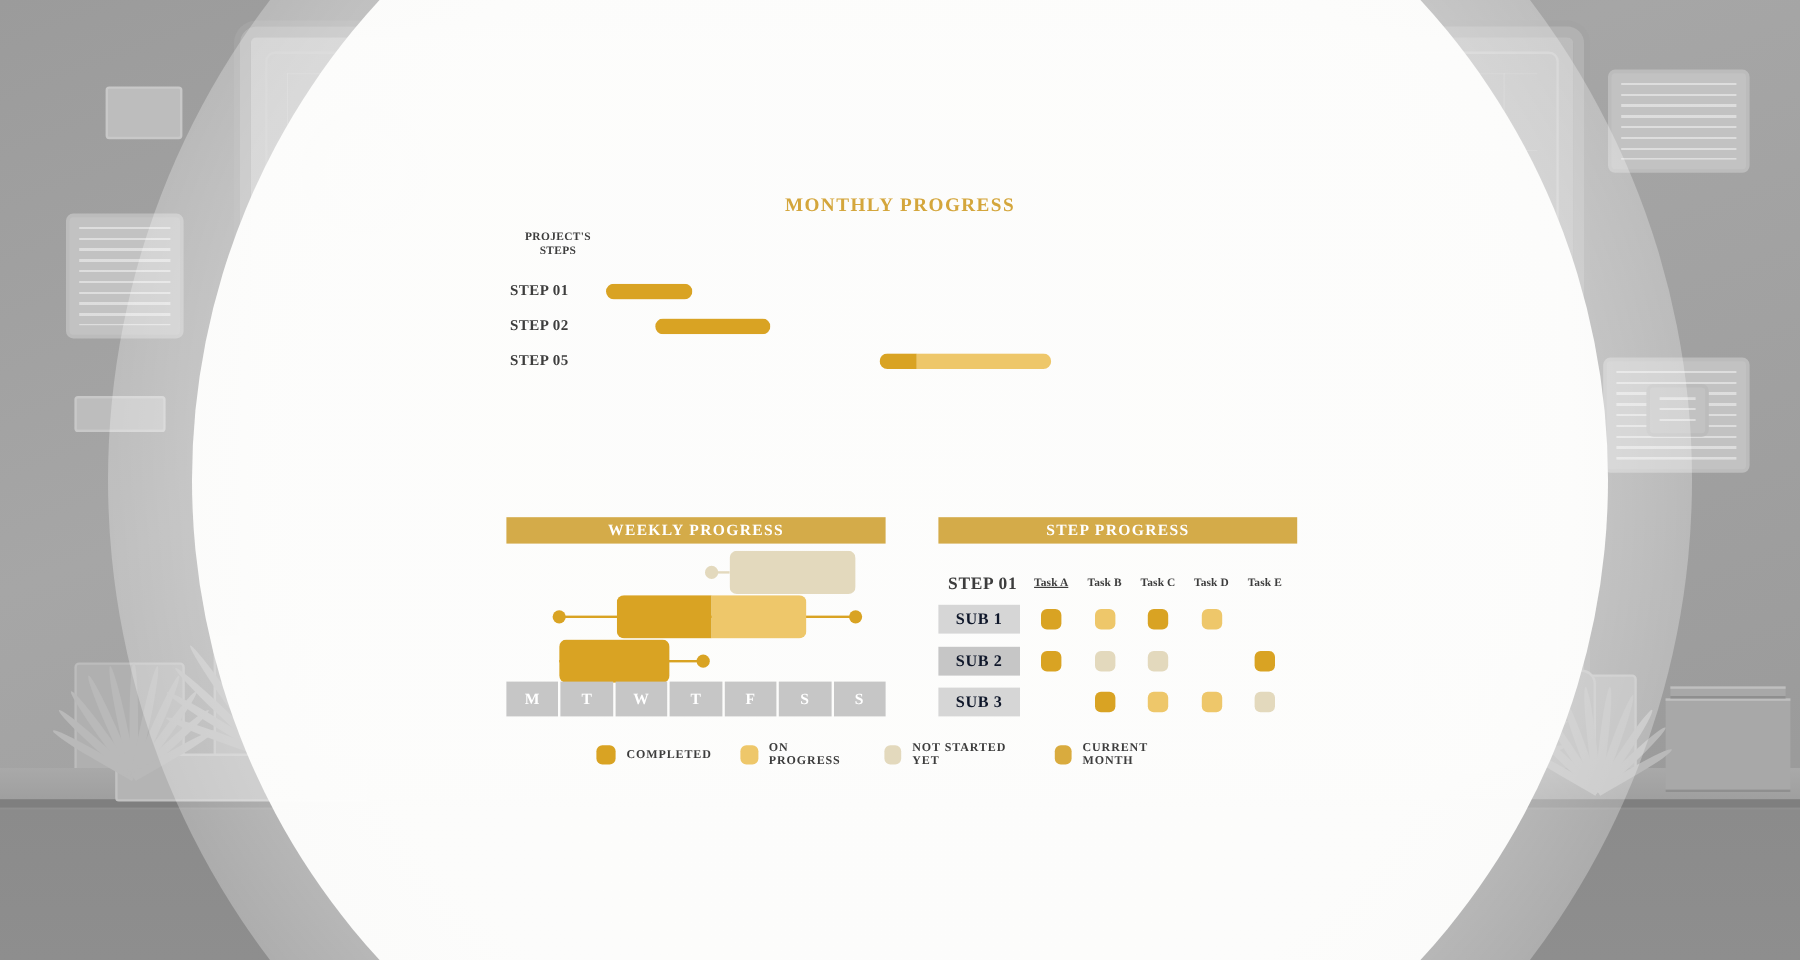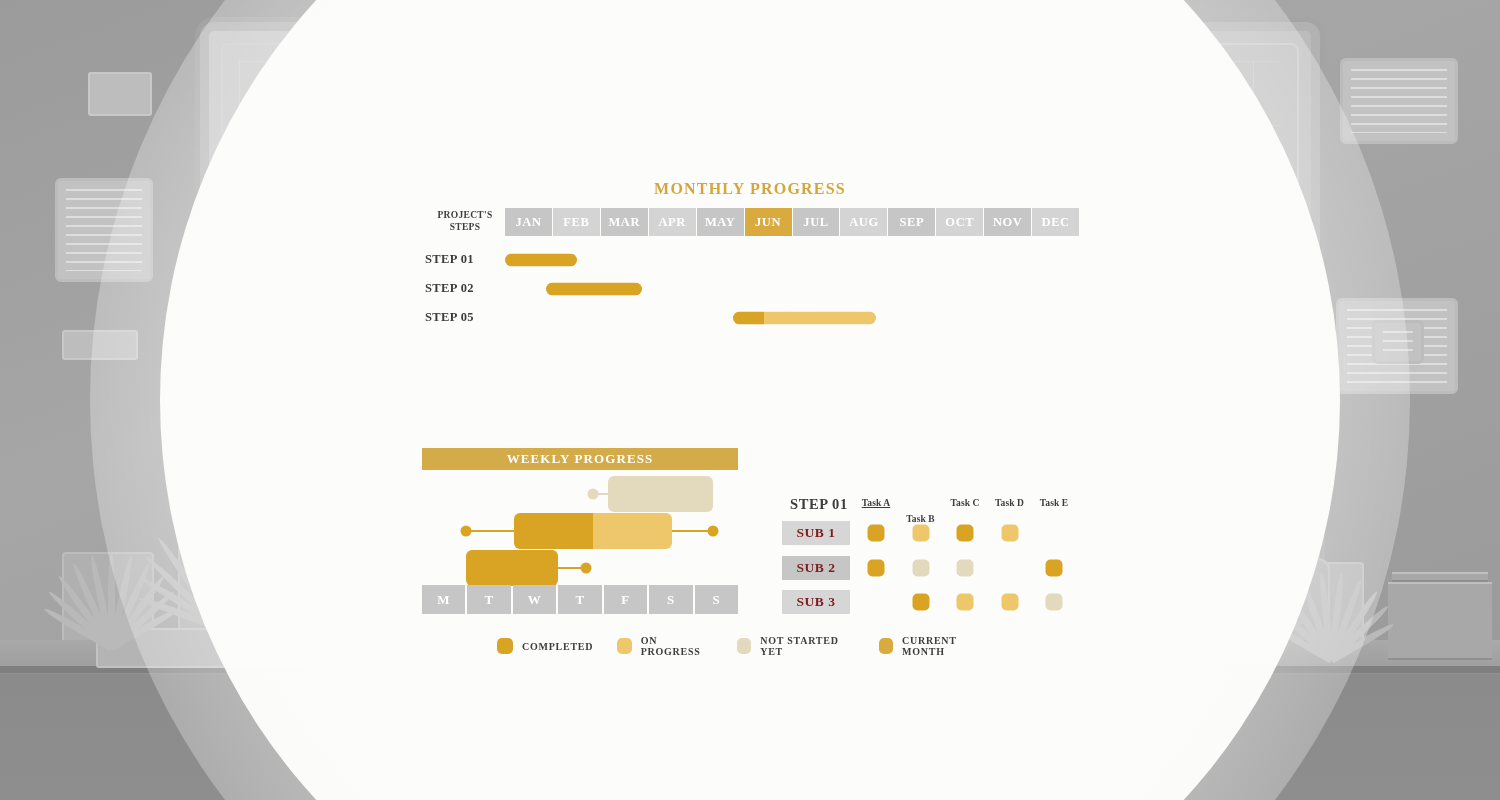--- a/index.html
+++ b/index.html
@@ -103,21 +103,21 @@
     background:radial-gradient(circle at 50% 50%,
         rgba(255,255,255,.55) 0%,
         rgba(255,255,255,.38) 62%,
         rgba(255,255,255,.12) 85%,
         rgba(255,255,255,0) 100%);
     pointer-events:none;
   }
 
   
   #content{
-    position:absolute; left:0; top:17px; width:1500px; height:660px;
+    position:absolute; left:0; top:0; width:1500px; height:660px;
     color:#3f3f3f;
   }
 
   .chart-title{
     position:absolute; left:0; right:0; top:163px;
     text-align:center; letter-spacing:1.2px;
     font-size:16px; font-weight:bold; color:#d4a63c;
   }
 
   
@@ -207,21 +207,21 @@
     position:absolute; left:58px; top:7px; right:0; height:14px;
   }
   .sp-task-head{
     position:absolute; width:44px; text-align:center;
     font-size:9.5px; font-weight:bold; color:#3d3d3d; letter-spacing:.1px;
   }
   .sp-row{ position:absolute; left:0; right:0; height:28px; }
   .sp-sub-cell{
     position:absolute; left:0; top:2px; width:68px; height:24px;
     display:flex; align-items:center; justify-content:center;
-    font-size:13.5px; font-weight:bold; letter-spacing:.5px; color:#7f1d1d;
+    font-size:13.5px; font-weight:bold; letter-spacing:.5px; color:#0f172a;
   }
   .sp-sub-cell.shade-a{ background:#d6d6d6; }
   .sp-sub-cell.shade-b{ background:#c6c6c6; }
   .sp-dot{
     position:absolute; top:50%; transform:translate(-50%,-50%);
     width:17px; height:17px; border-radius:5px;
   }
 
   
   .legend{
@@ -314,34 +314,20 @@
 
   <div id="content">
 
     <div class="chart-title">MONTHLY PROGRESS</div>
 
     <div class="months-row">
       <div class="steps-label">
         <span>PROJECT'S</span>
         <span>STEPS</span>
       </div>
-      <div id="months-container" style="display:flex;flex:1 1 auto;">
-          <div class="month-cell dark">JAN</div>
-          <div class="month-cell light">FEB</div>
-          <div class="month-cell dark">MAR</div>
-          <div class="month-cell light">APR</div>
-          <div class="month-cell dark">MAY</div>
-          <div class="month-cell current">JUN</div>
-          <div class="month-cell dark">JUL</div>
-          <div class="month-cell light">AUG</div>
-          <div class="month-cell dark">SEP</div>
-          <div class="month-cell light">OCT</div>
-          <div class="month-cell dark">NOV</div>
-          <div class="month-cell light">DEC</div>
-        </div>
     </div>
 
     <div class="gantt" id="gantt-container">
         <div class="gantt-row">
           <div class="row-label">STEP 01</div>
           <div class="gantt-track">
             <div class="bar" style="left: 0px; width: 71.875px;">
               <div class="seg" style="width: 100%; background: rgb(217, 163, 35);"></div>
             </div>
           </div>
@@ -359,20 +345,21 @@
           <div class="gantt-track">
             <div class="bar" style="left: 227.604px; width: 143.75px;">
               <div class="seg" style="width: 21.6667%; background: rgb(217, 163, 35);"></div>
               <div class="seg" style="width: 78.3333%; background: rgb(238, 199, 106);"></div>
             </div>
           </div>
         </div>
       </div>
 
     <div class="sec-header" id="weekly-header">WEEKLY PROGRESS</div>
+    <div class="sec-header" id="step-header">STEP PROGRESS</div>
 
     <div class="weekly-area" id="weekly-container">
         <div class="wk-row" style="top: 0px;">
           <div class="wk-whisker" style="left: 170.64px; width: 15.8px; background: rgb(227, 217, 189);"></div>
           <div class="wk-box" style="left: 186.44px; width: 104.28px;">
             <div class="seg" style="width: 100%; background: rgb(227, 217, 189);"></div>
           </div>
           <div class="wk-dot" style="left: 170.64px; background: rgb(227, 217, 189);"></div>
         </div>
         <div class="wk-row" style="top: 37px;">
@@ -399,21 +386,21 @@
         <div class="wd-cell">T</div>
         <div class="wd-cell">F</div>
         <div class="wd-cell">S</div>
         <div class="wd-cell">S</div>
       </div>
 
     <div class="step-area" id="step-container">
       <div class="sp-step-title">STEP 01</div>
       <div class="sp-task-heads" id="task-heads">
           <div class="sp-task-head" style="left: 14px; text-decoration: underline;">Task A</div>
-          <div class="sp-task-head" style="left: 58.5px; margin-top: 16px;">Task B</div>
+          <div class="sp-task-head" style="left: 58.5px;">Task B</div>
           <div class="sp-task-head" style="left: 103px;">Task C</div>
           <div class="sp-task-head" style="left: 147.5px;">Task D</div>
           <div class="sp-task-head" style="left: 192px;">Task E</div>
         </div>
     <div class="sp-row" style="top: 28px;">
           <div class="sp-sub-cell shade-a">SUB 1</div>
           <div class="sp-dot" style="left: 94px; background: rgb(217, 163, 35);"></div>
           <div class="sp-dot" style="left: 138.5px; background: rgb(238, 199, 106);"></div>
           <div class="sp-dot" style="left: 183px; background: rgb(217, 163, 35);"></div>
           <div class="sp-dot" style="left: 227.5px; background: rgb(238, 199, 106);"></div>

